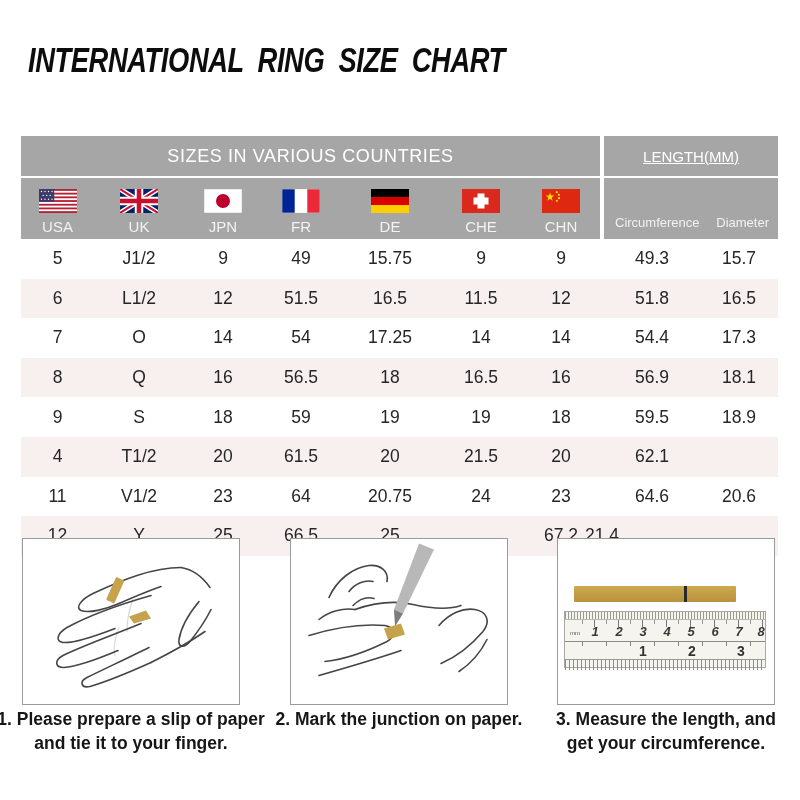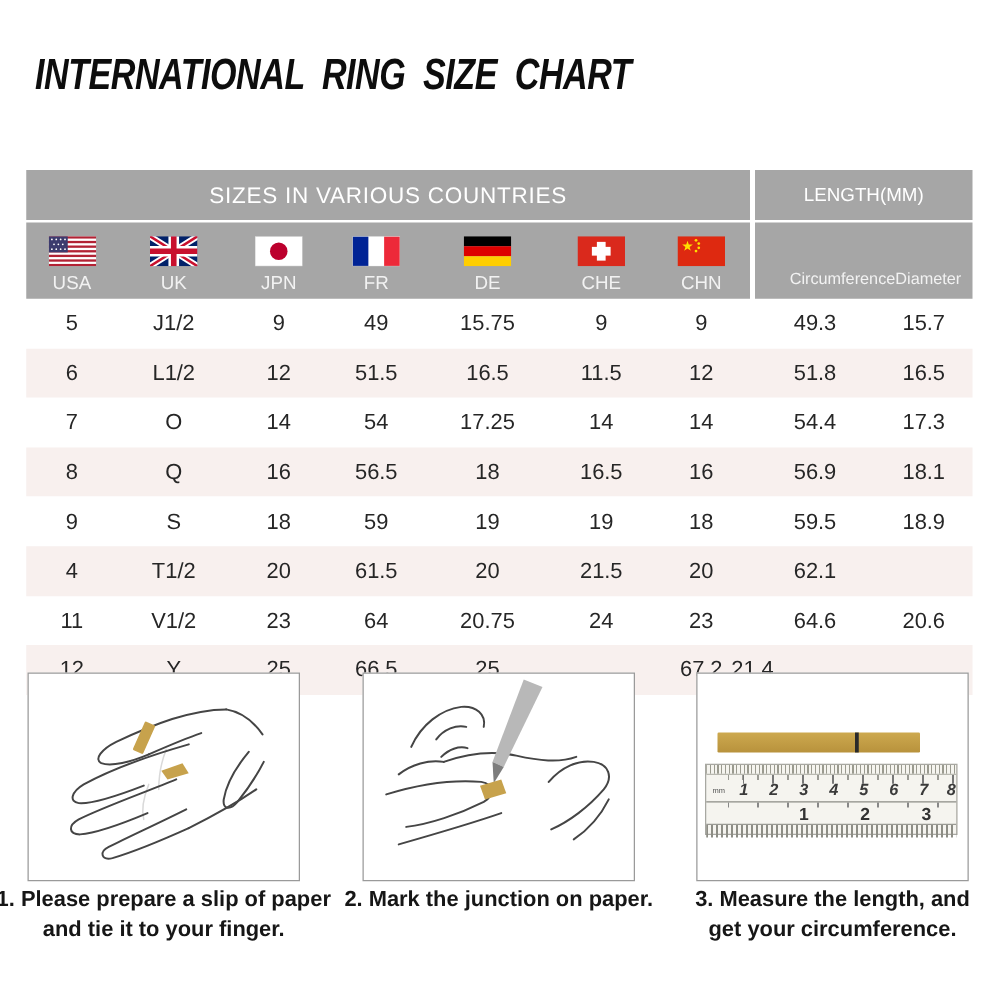--- a/index.html
+++ b/index.html
@@ -8,28 +8,28 @@
   
   .title{position:absolute;left:28px;top:40px;font-size:35px;font-weight:bold;font-style:italic;
          color:#0d0d0d;white-space:nowrap;letter-spacing:-0.5px;word-spacing:9px;
          transform:scaleX(0.78);transform-origin:left center;}
 
   
   .sizetable{position:absolute;left:21px;top:92px;width:757px;margin-top:44px;}
   .thead{display:grid;grid-template-columns:579px 4px 174px;grid-template-rows:40px 2px 61px;}
   .gray{background:#a6a6a6;color:#ffffff;}
   .hA1{display:flex;align-items:center;justify-content:center;font-size:18px;letter-spacing:0.6px;}
-  .hA3{display:flex;align-items:center;justify-content:center;font-size:15px;}
+  .hA3{display:flex;align-items:center;justify-content:center;font-size:15px;text-decoration:underline;}
   .vsep{background:#ffffff;}
   .hline{grid-column:1/4;background:#ffffff;}
   .flagsrow{display:grid;grid-template-columns:73px 90px 78px 78px 100px 82px 78px;}
   .flagcell{display:flex;flex-direction:column;align-items:center;justify-content:center;gap:5px;padding-top:7px;}
   .flagcell svg{width:38px;height:24px;display:block;}
   .flaglabel{font-size:15px;color:#f2f2f2;}
-  .lengthlabels{display:flex;align-items:flex-end;justify-content:flex-end;
+  .lengthlabels{display:flex;align-items:flex-end;justify-content:space-between;
                 padding:0 9px 9px 11px;font-size:13px;color:#f2f2f2;}
 
   .rows .row{display:grid;grid-template-columns:73px 90px 78px 78px 100px 82px 78px 4px 96px 78px;height:39.6px;}
   .rows .row:nth-child(even){background:#f8f0ee;}
   .rows .row > div{display:flex;align-items:center;justify-content:center;font-size:17.5px;color:#262626;}
 
   
   .instr-box{position:absolute;top:538px;width:216px;height:165px;border:1px solid #9a9a9a;background:#fff;}
   #box1{left:22px;} #box2{left:290px;} #box3{left:557px;}
   .instr-box svg{display:block;width:216px;height:165px;}

